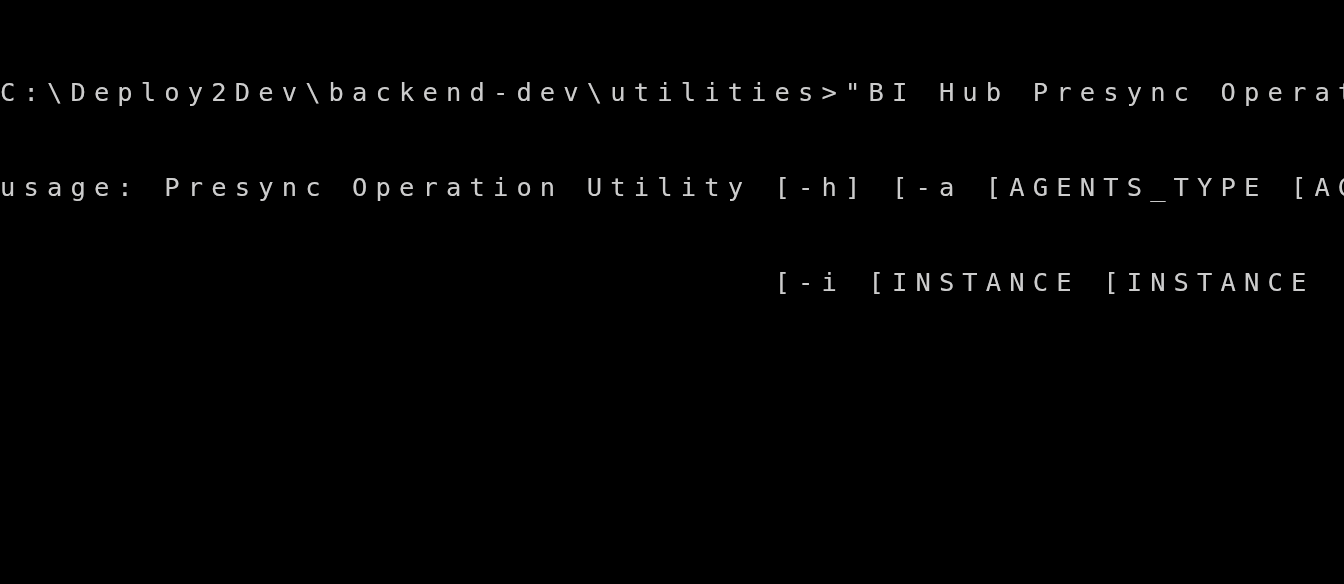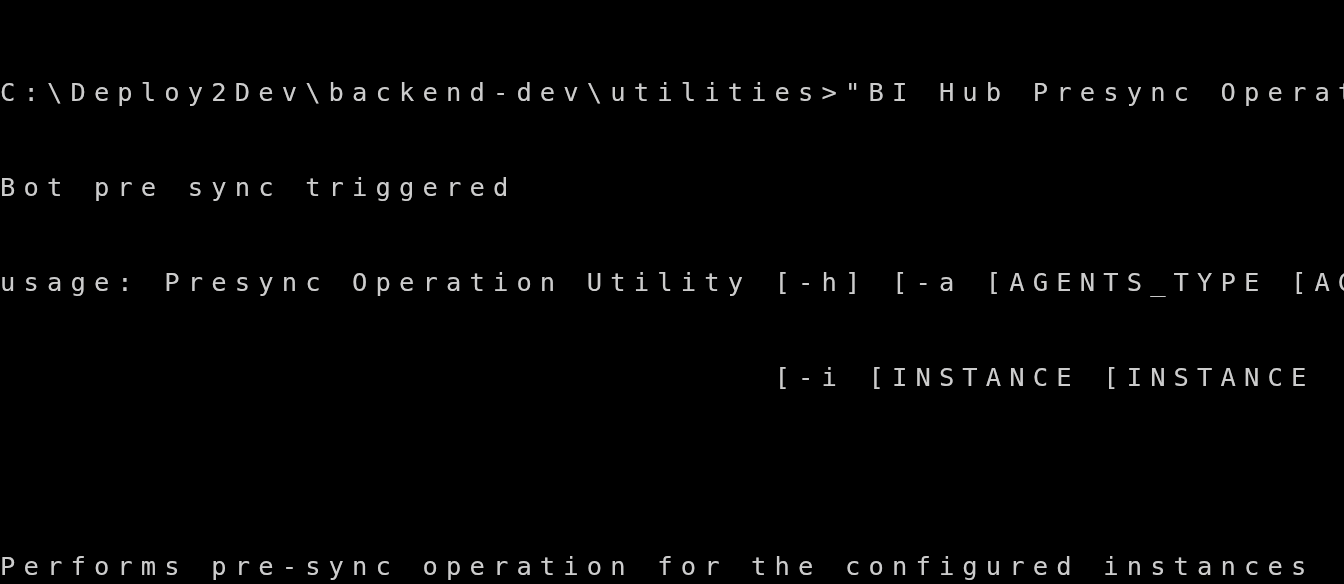--- a/index.html
+++ b/index.html
@@ -47,25 +47,23 @@
   .line.blank {
     color: transparent;
   }
 </style>
 </head>
 <body>
 
 <div id="terminal">
   <div id="screen" style="letter-spacing: 8.12px;">
     <span class="line">C:\Deploy2Dev\backend-dev\utilities&gt;"BI Hub Presync Operation.exe"</span>
-    <span class="line">Bot pre sync triggered</span>
     <span class="line">usage: Presync Operation Utility [-h] [-a [AGENTS_TYPE [AGENTS_TYPE ...]]]</span>
     <span class="line">                                 [-i [INSTANCE [INSTANCE ...]]]</span>
     <span class="line blank"></span>
-    <span class="line">Performs pre-sync operation for the configured instances</span>
     
     
     
     
     
     
     
     
     
     

